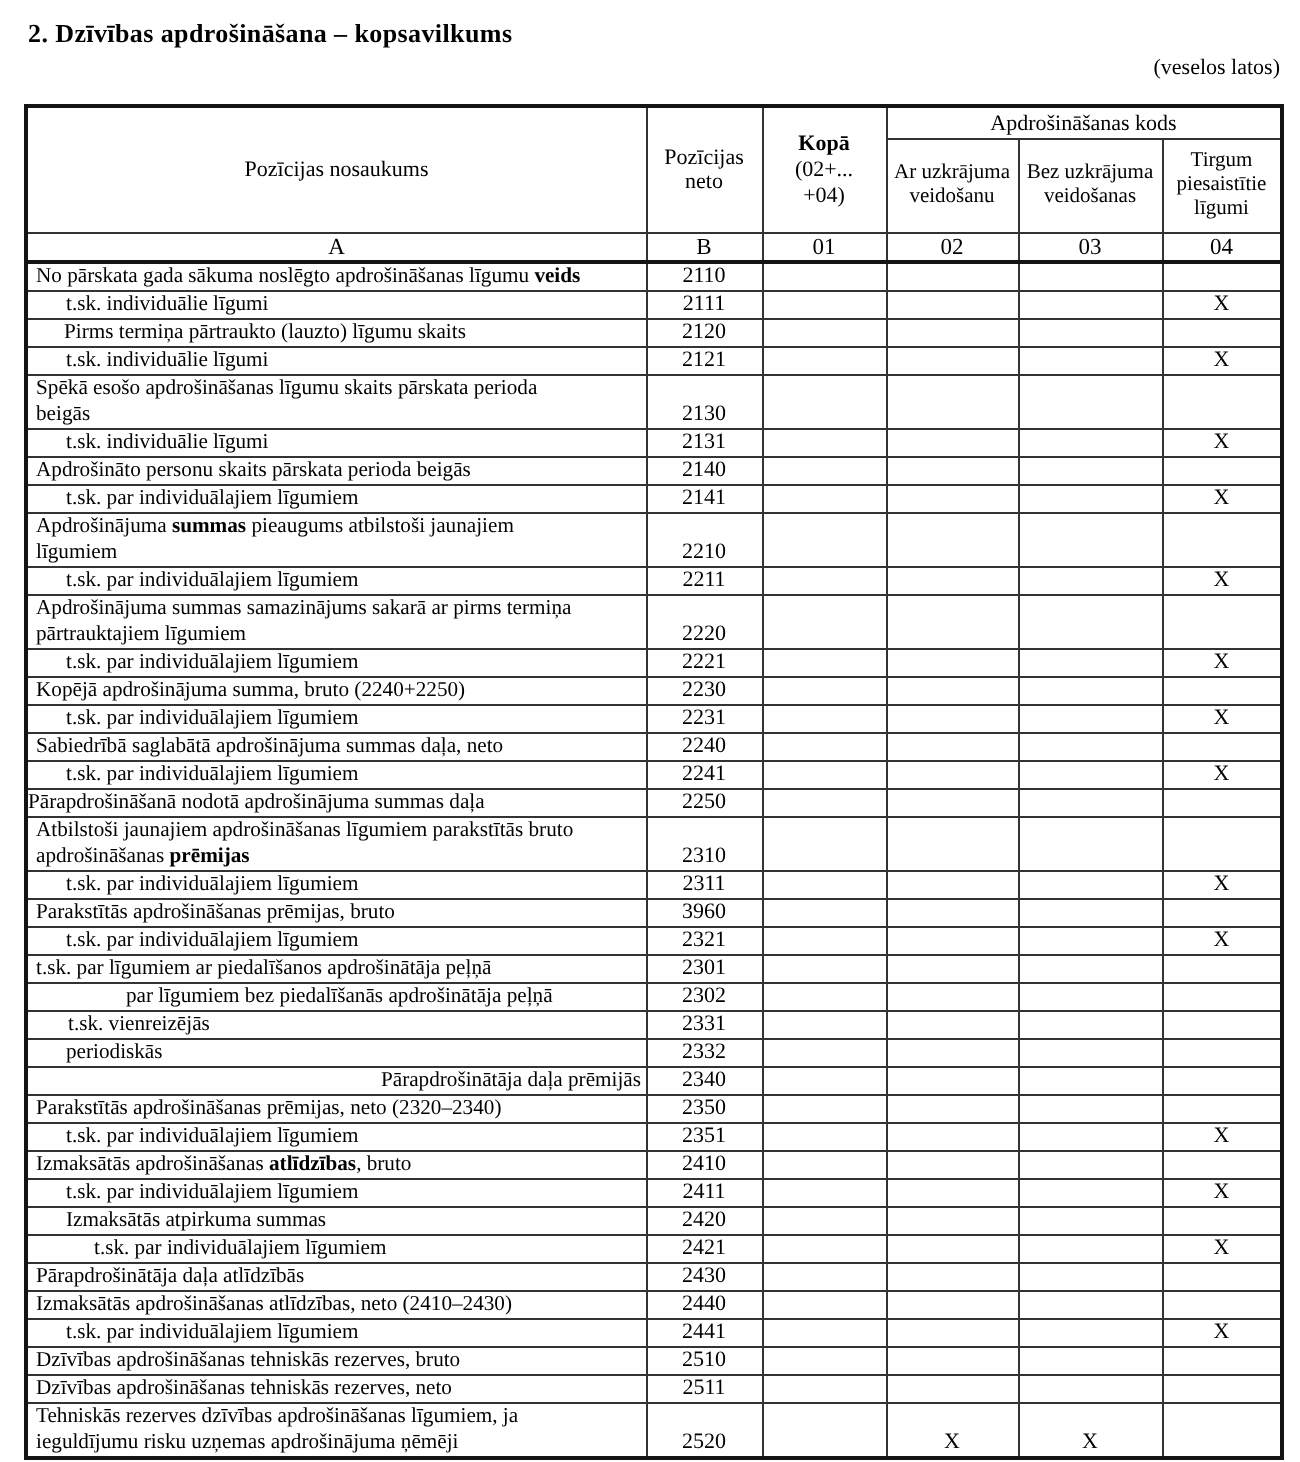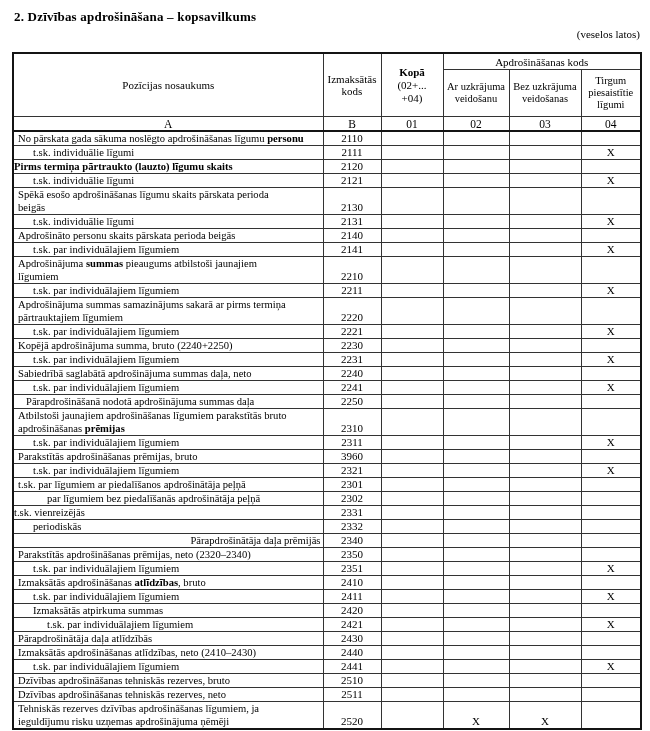--- a/index.html
+++ b/index.html
@@ -49,21 +49,21 @@
     <col style="width:310px">
       <col style="width:58px">
       <col style="width:62px">
     <col style="width:66px">
       <col style="width:72px">
       <col style="width:60px">
   </colgroup>
   <thead>
     <tr>
       <th rowspan="2">Pozīcijas nosaukums</th>
-      <th rowspan="2">Izmaksātās kods</th>
+      <th rowspan="2">Pozīcijas neto</th>
       <th rowspan="2" class="htotal">
         <span class="b">Kopā</span>
         <span>(02+...</span>
         <span>+04)</span>
       </th>
       <th colspan="3" class="hgroup">Apdrošināšanas kods</th>
     </tr>
     <tr class="subhead">
       <th>Ar uzkrājuma veidošanu</th>
       <th>Bez uzkrājuma veidošanas</th>
@@ -73,37 +73,37 @@
       <th>A</th>
       <th>B</th>
       <th>01</th>
       <th>02</th>
       <th>03</th>
       <th>04</th>
     </tr>
   </thead>
   <tbody>
       <tr class="grp">
-        <td class="name" style="padding-left: 4px;">No pārskata gada sākuma noslēgto apdrošināšanas līgumu <b>personu</b></td>
+        <td class="name" style="padding-left: 4px;">No pārskata gada sākuma noslēgto apdrošināšanas līgumu <b>veids</b></td>
         <td class="code">2110</td>
         <td class="val"></td>
         <td class="val"></td>
         <td class="val"></td>
         <td class="val"></td>
       </tr>
       <tr>
         <td class="name" style="padding-left: 19px;">t.sk. individuālie līgumi</td>
         <td class="code">2111</td>
         <td class="val"></td>
         <td class="val"></td>
         <td class="val"></td>
         <td class="val">X</td>
       </tr>
       <tr class="grp">
-        <td class="name" style="padding-left: 0; font-weight: bold;">Pirms termiņa pārtraukto (lauzto) līgumu skaits</td>
+        <td class="name" style="padding-left: 18px;">Pirms termiņa pārtraukto (lauzto) līgumu skaits</td>
         <td class="code">2120</td>
         <td class="val"></td>
         <td class="val"></td>
         <td class="val"></td>
         <td class="val"></td>
       </tr>
       <tr>
         <td class="name" style="padding-left: 19px;">t.sk. individuālie līgumi</td>
         <td class="code">2121</td>
         <td class="val"></td>
@@ -201,21 +201,21 @@
       </tr>
       <tr>
         <td class="name" style="padding-left: 19px;">t.sk. par individuālajiem līgumiem</td>
         <td class="code">2241</td>
         <td class="val"></td>
         <td class="val"></td>
         <td class="val"></td>
         <td class="val">X</td>
       </tr>
       <tr class="grp">
-        <td class="name" style="padding-left: 12px;">Pārapdrošināšanā nodotā apdrošinājuma summas daļa</td>
+        <td class="name" style="padding-left: 0;">Pārapdrošināšanā nodotā apdrošinājuma summas daļa</td>
         <td class="code">2250</td>
         <td class="val"></td>
         <td class="val"></td>
         <td class="val"></td>
         <td class="val"></td>
       </tr>
       <tr class="grp">
         <td class="name" style="padding-left: 4px;">Atbilstoši jaunajiem apdrošināšanas līgumiem parakstītās bruto<br>apdrošināšanas <b>prēmijas</b></td>
         <td class="code">2310</td>
         <td class="val"></td>
@@ -249,29 +249,29 @@
       </tr>
       <tr class="grp">
         <td class="name" style="padding-left: 4px;">t.sk. par līgumiem ar piedalīšanos apdrošinātāja peļņā</td>
         <td class="code">2301</td>
         <td class="val"></td>
         <td class="val"></td>
         <td class="val"></td>
         <td class="val"></td>
       </tr>
       <tr>
-        <td class="name" style="padding-left: 33px;">par līgumiem bez piedalīšanās apdrošinātāja peļņā</td>
+        <td class="name" style="padding-left: 49px;">par līgumiem bez piedalīšanās apdrošinātāja peļņā</td>
         <td class="code">2302</td>
         <td class="val"></td>
         <td class="val"></td>
         <td class="val"></td>
         <td class="val"></td>
       </tr>
       <tr class="grp">
-        <td class="name" style="padding-left: 0;">t.sk. vienreizējās</td>
+        <td class="name" style="padding-left: 20px;">t.sk. vienreizējās</td>
         <td class="code">2331</td>
         <td class="val"></td>
         <td class="val"></td>
         <td class="val"></td>
         <td class="val"></td>
       </tr>
       <tr>
         <td class="name" style="padding-left: 19px;">periodiskās</td>
         <td class="code">2332</td>
         <td class="val"></td>

